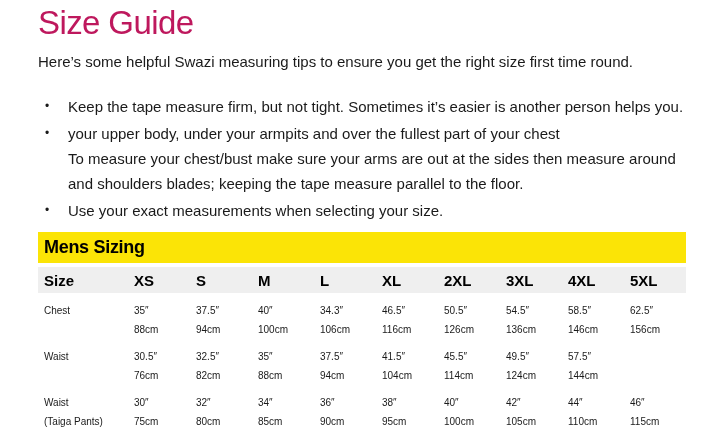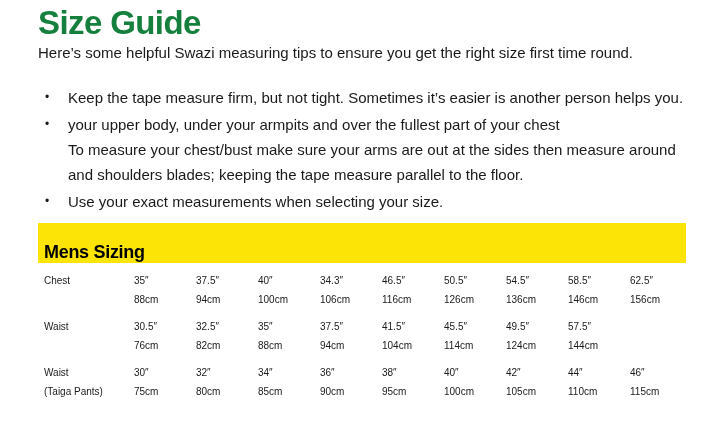--- a/index.html
+++ b/index.html
@@ -5,40 +5,40 @@
   * { margin: 0; padding: 0; box-sizing: border-box; }
   html, body {
     width: 720px; height: 427px; overflow: hidden;
     background: var(--background, #FFFFFF);
     font-family: "Liberation Sans", sans-serif;
     color: var(--text-color, #1A1A1A);
   }
   .page { padding: 3px 34px 0 38px; }
 
   h1.title {
-    font-size: 33px; font-weight: bold; letter-spacing: -0.6px;
-    color: #15803d; line-height: 40px; 
+    font-size: 33px; font-weight: normal; letter-spacing: -0.6px;
+    color: #be185d; line-height: 40px; margin-bottom: 9px;
   }
   .intro { font-size: 15px; line-height: 20px; margin-bottom: 22px; }
 
   ul.tips { list-style: none; margin-bottom: 9px; }
   ul.tips li {
     position: relative; padding-left: 30px;
     font-size: 15px; line-height: 25px; margin-bottom: 2px;
   }
   ul.tips li .bullet {
     position: absolute; left: 7px; top: 0;
     font-size: 12px; line-height: 25px;
   }
   ul.tips li .tline { display: block; }
 
   .section-bar {
-    width: 648px; height: 40px;
+    width: 648px; height: 31px;
     background: var(--accent-yellow, #FBE406);
-    display: flex; align-items: flex-end; padding-left: 6px;
+    display: flex; align-items: center; padding-left: 6px;
   }
   .section-bar .section-title {
     font-size: 18px; font-weight: bold; color: #000; letter-spacing: -0.3px;
   }
 
   .grid-row {
     display: grid;
     grid-template-columns: 90px repeat(9, 62px);
     width: 648px;
     padding-left: 6px;
@@ -78,20 +78,32 @@
       <span class="tline">Use your exact measurements when selecting your size.</span>
     </li>
   </ul>
 
   <div class="section-bar">
     <span class="section-title">Mens Sizing</span>
   </div>
 
   <div class="size-table">
 
+    <div class="grid-row thead">
+      <div class="hcell">Size</div>
+      <div class="hcell">XS</div>
+      <div class="hcell">S</div>
+      <div class="hcell">M</div>
+      <div class="hcell">L</div>
+      <div class="hcell">XL</div>
+      <div class="hcell">2XL</div>
+      <div class="hcell">3XL</div>
+      <div class="hcell">4XL</div>
+      <div class="hcell">5XL</div>
+    </div>
 
     <div class="grid-row trow">
       <div class="cell label">
         <span class="v">Chest</span>
         <span class="v"></span>
       </div>
       <div class="cell">
         <span class="v">35″</span>
         <span class="v">88cm</span>
       </div>

